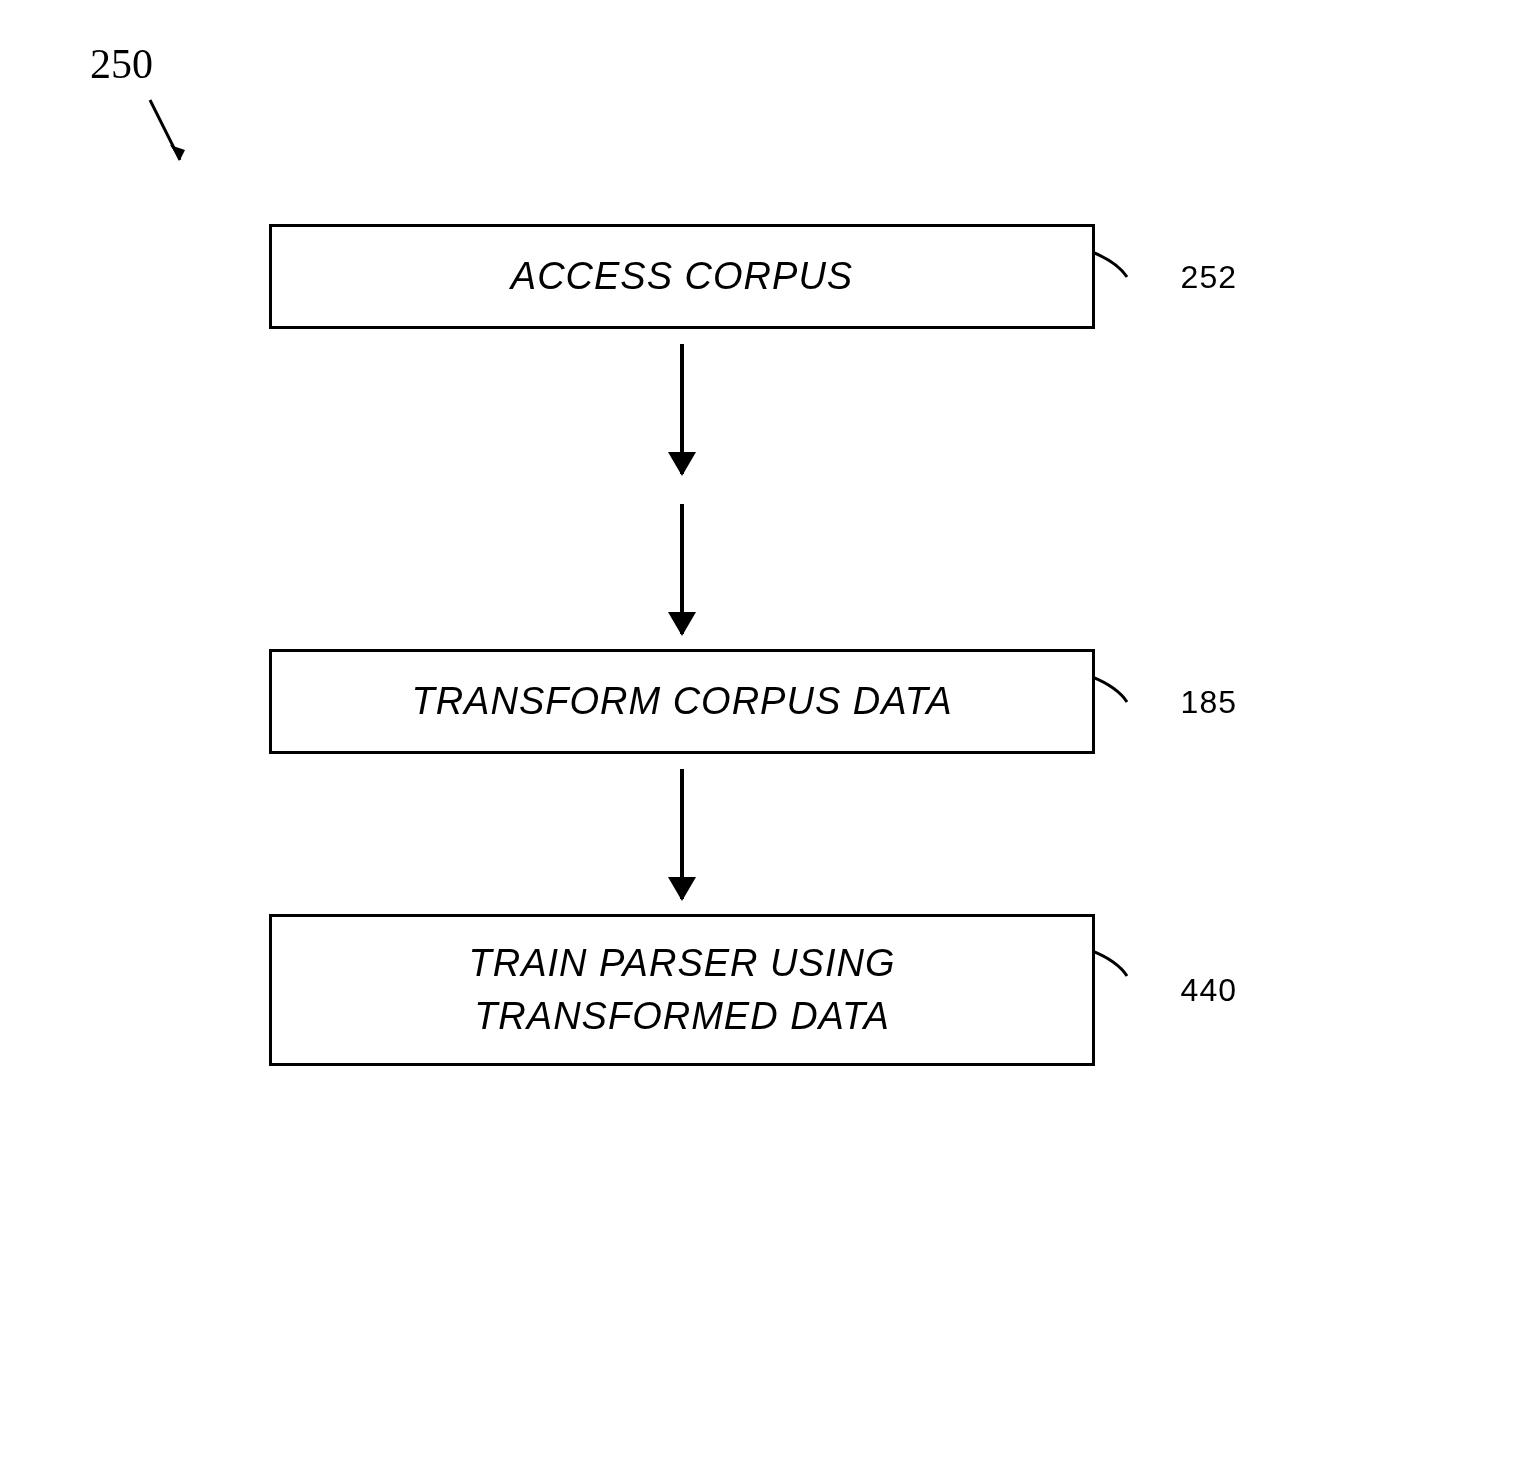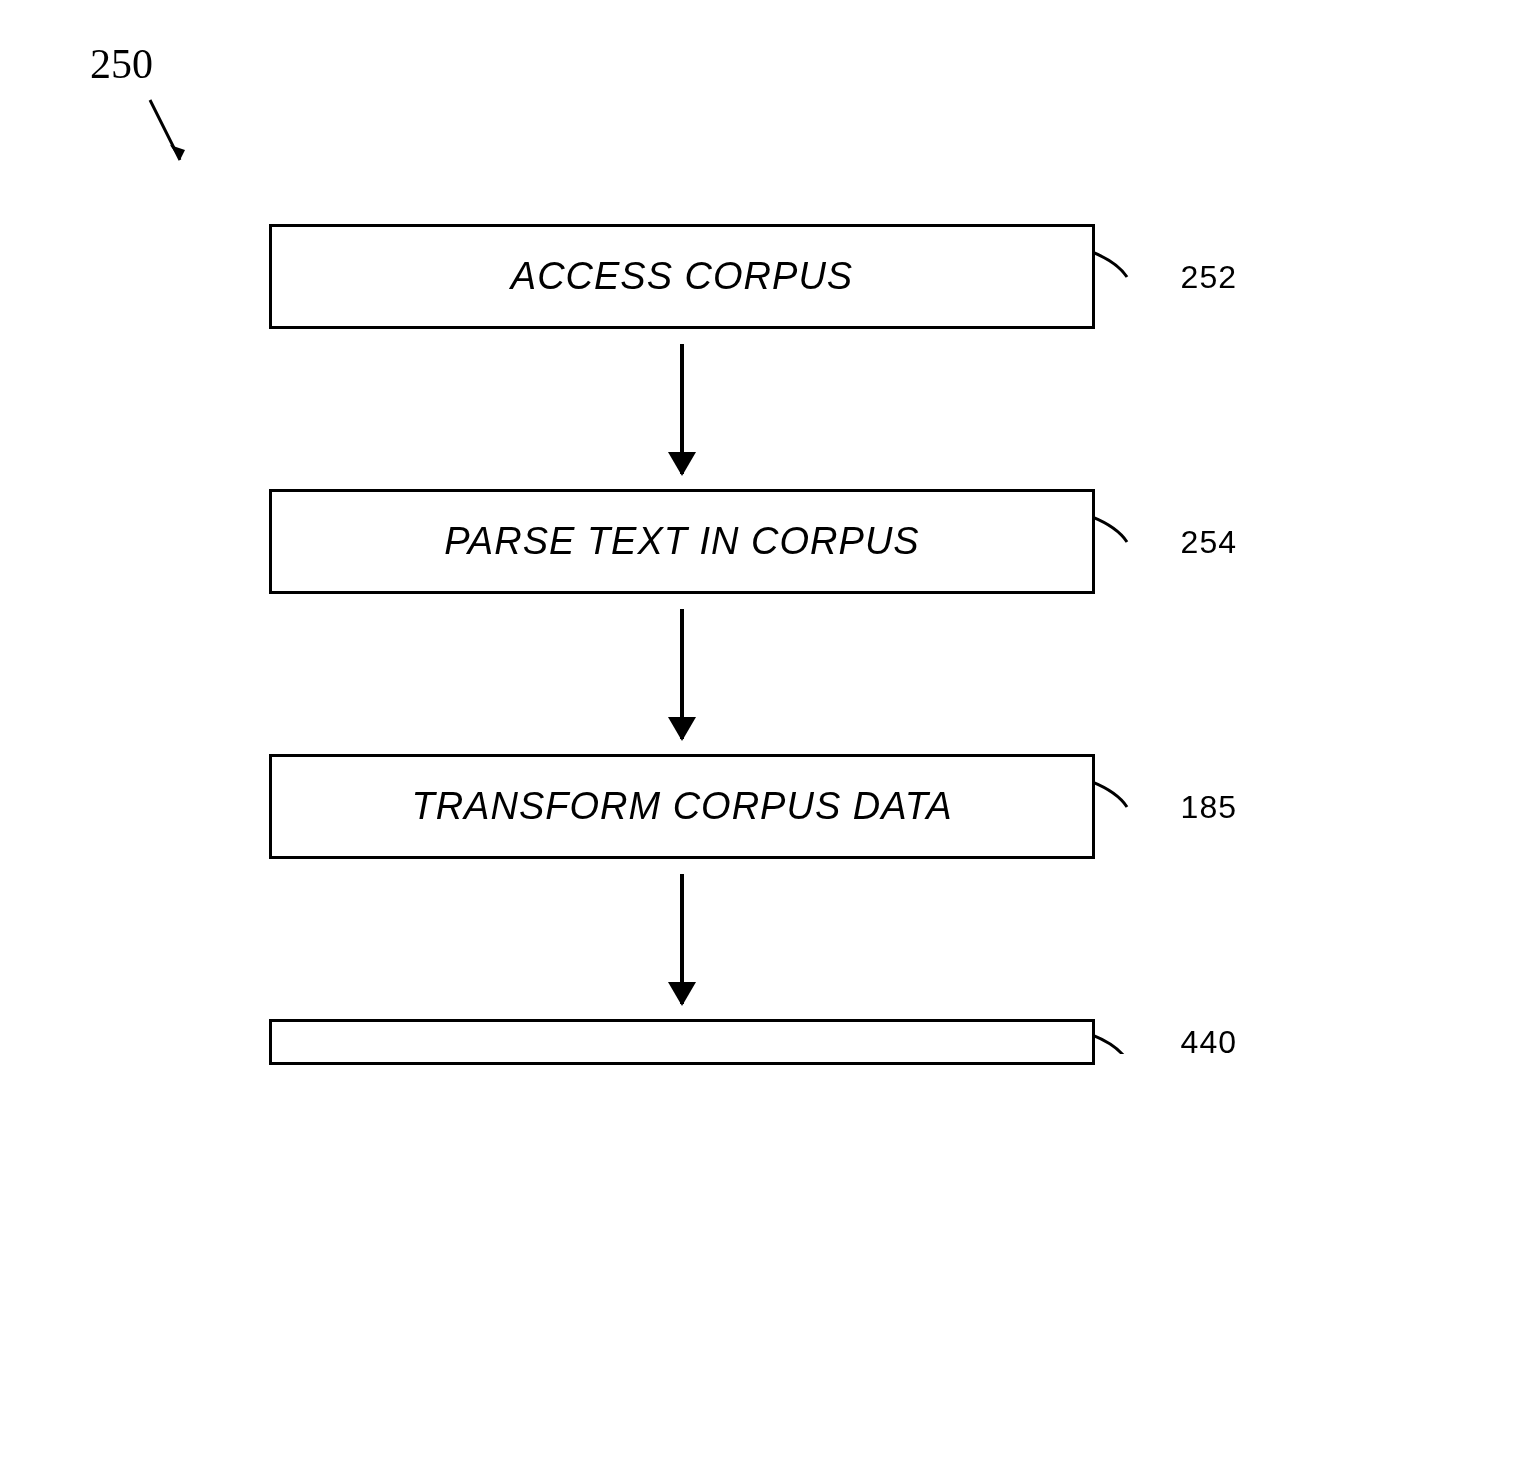--- a/index.html
+++ b/index.html
@@ -106,44 +106,39 @@
     <svg class="label-connector">
       <path d="M 0 5 Q 25 15 35 30" stroke="black" stroke-width="3" fill="none"></path>
     </svg>
     <span class="label">252</span>
   </div>
 
   <div class="arrow-container">
     <div class="arrow"></div>
   </div>
 
-  <div class="box">
-    <span>PARSE TEXT IN CORPUS</span>
-    <svg class="label-connector">
-      <path d="M 0 5 Q 25 15 35 30" stroke="black" stroke-width="3" fill="none"></path>
-    </svg>
-    <span class="label">254</span>
-  </div>
 
   <div class="arrow-container">
     <div class="arrow"></div>
   </div>
 
   <div class="box">
     <span>TRANSFORM CORPUS DATA</span>
     <svg class="label-connector">
       <path d="M 0 5 Q 25 15 35 30" stroke="black" stroke-width="3" fill="none"></path>
     </svg>
     <span class="label">185</span>
   </div>
 
   <div class="arrow-container">
     <div class="arrow"></div>
   </div>
 
   <div class="box box-tall">
+    <span style="white-space: pre-line;">TRAIN PARSER USING
+TRANSFORMED DATA</span>
     <svg class="label-connector">
       <path d="M 0 5 Q 25 15 35 30" stroke="black" stroke-width="3" fill="none"></path>
     </svg>
     <span class="label">440</span>
   </div>
 
 </div>
 
 </body></html>

